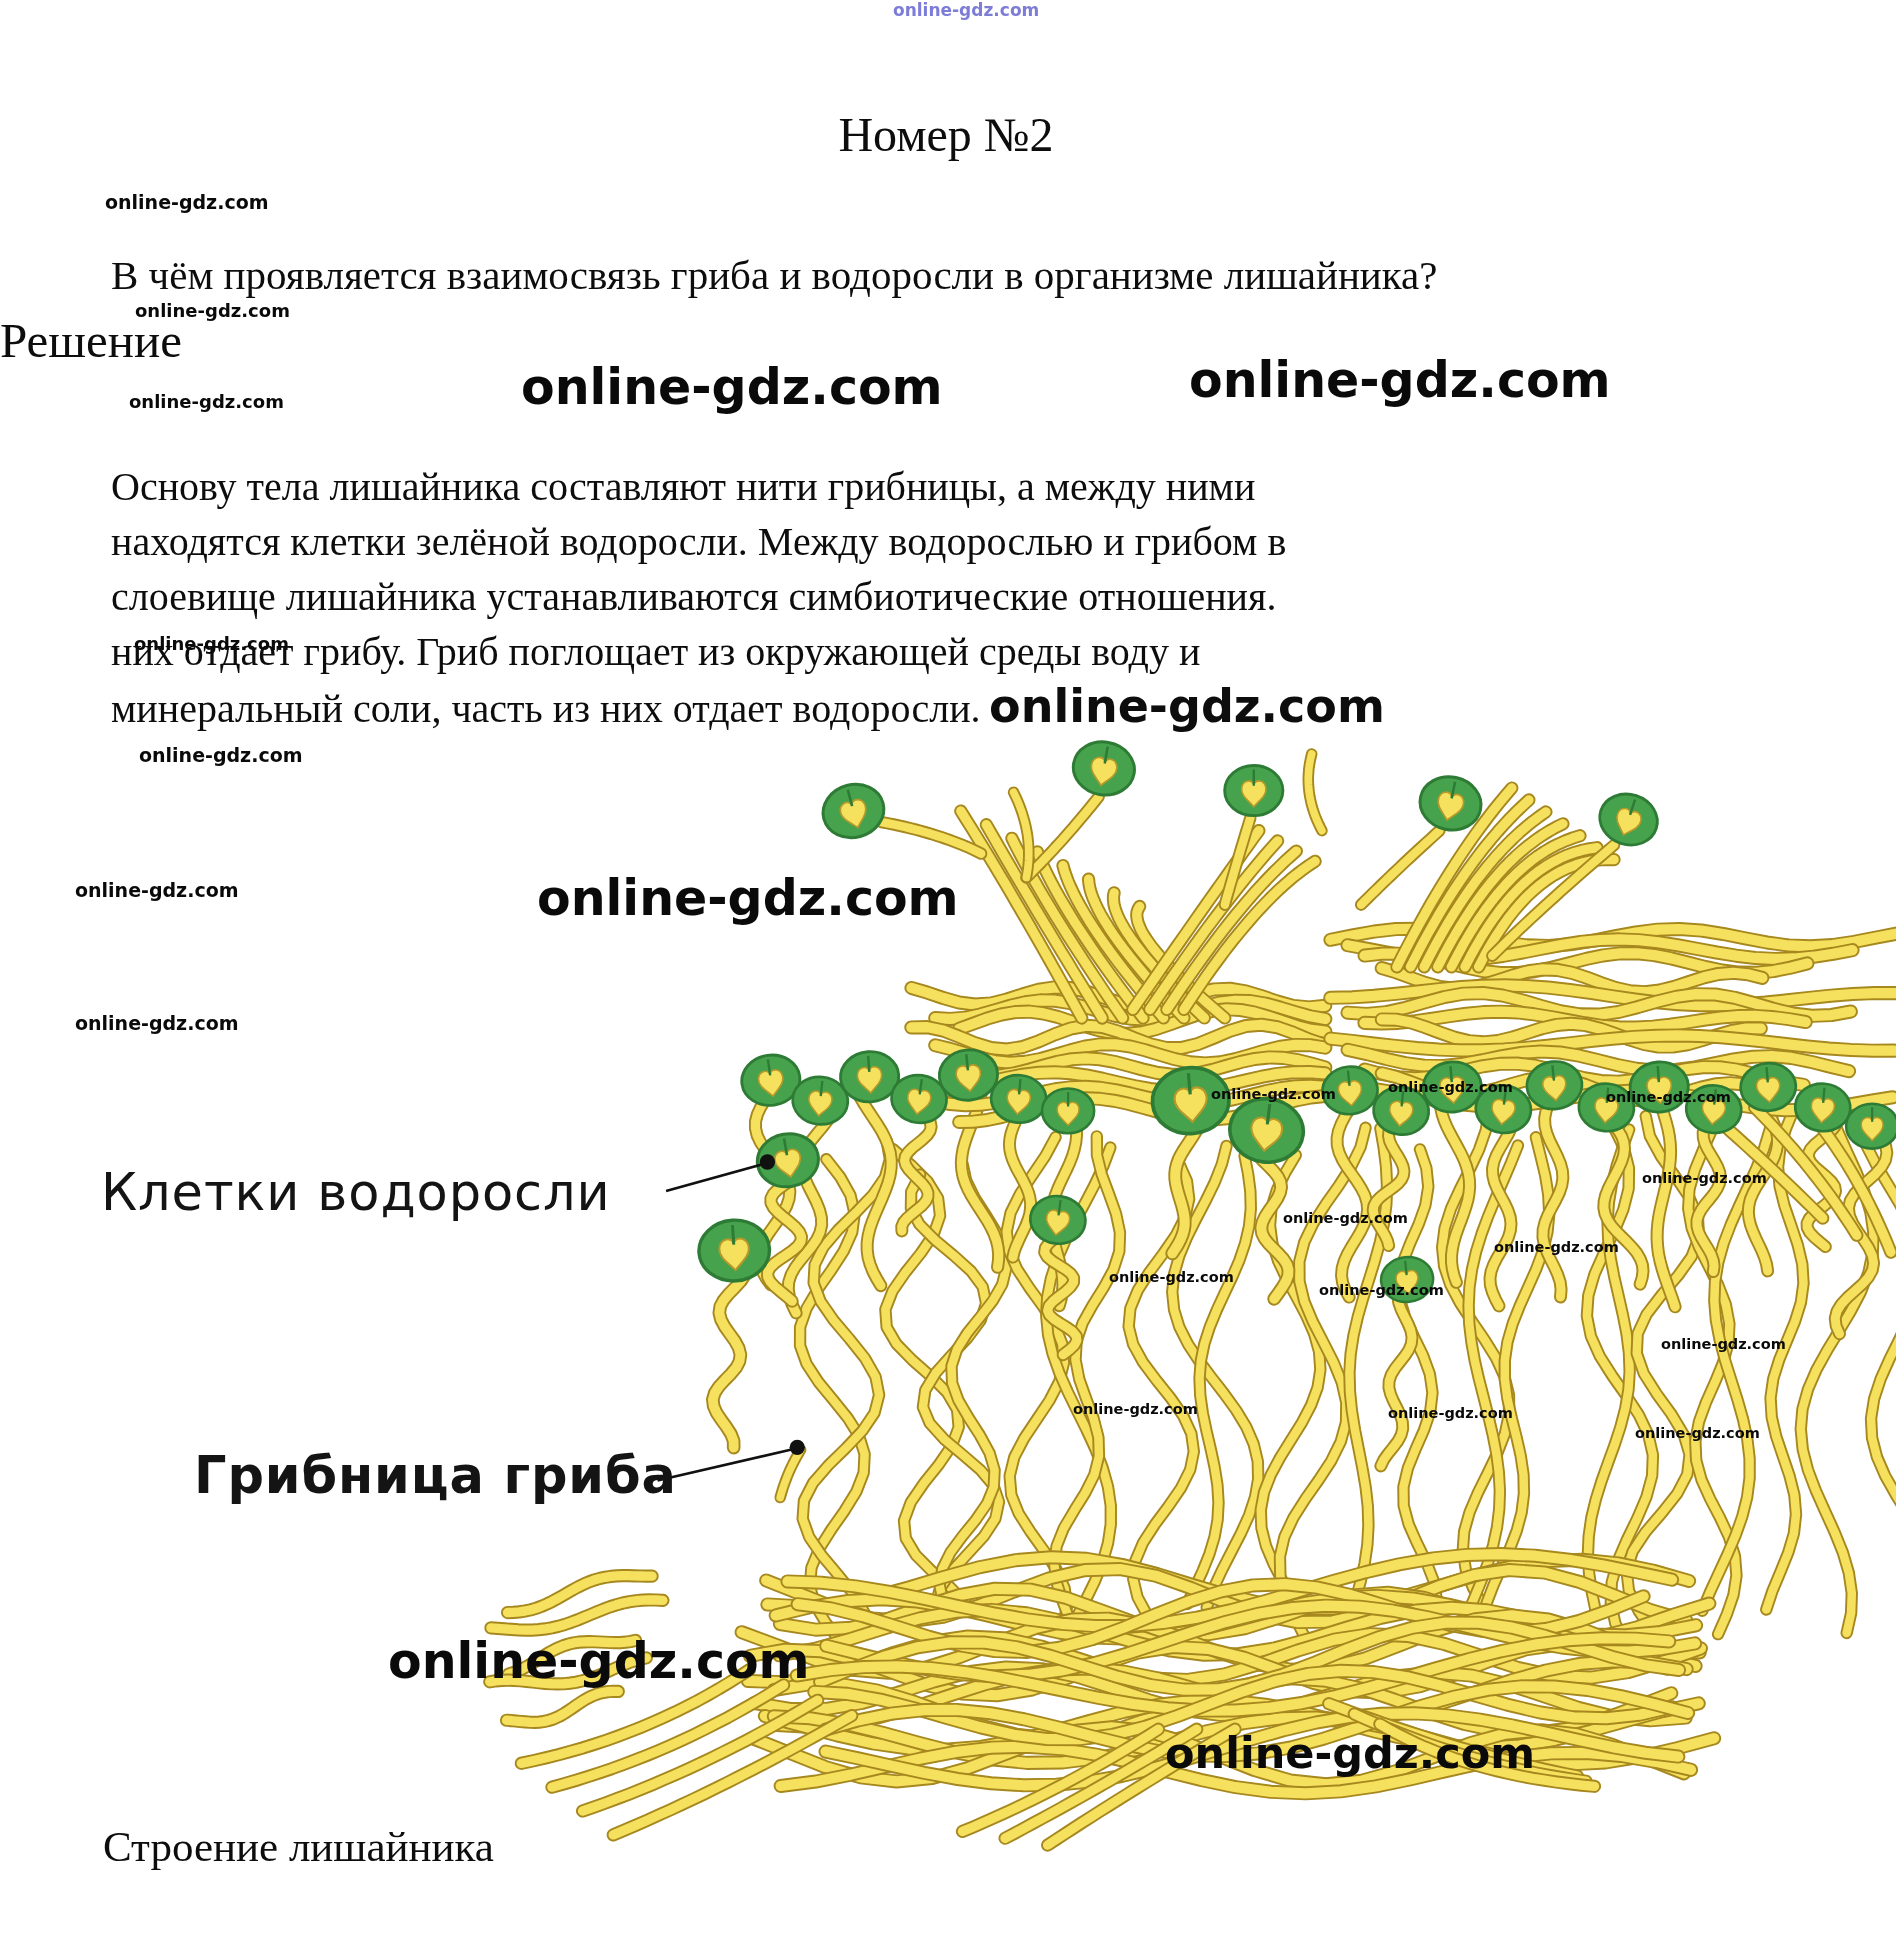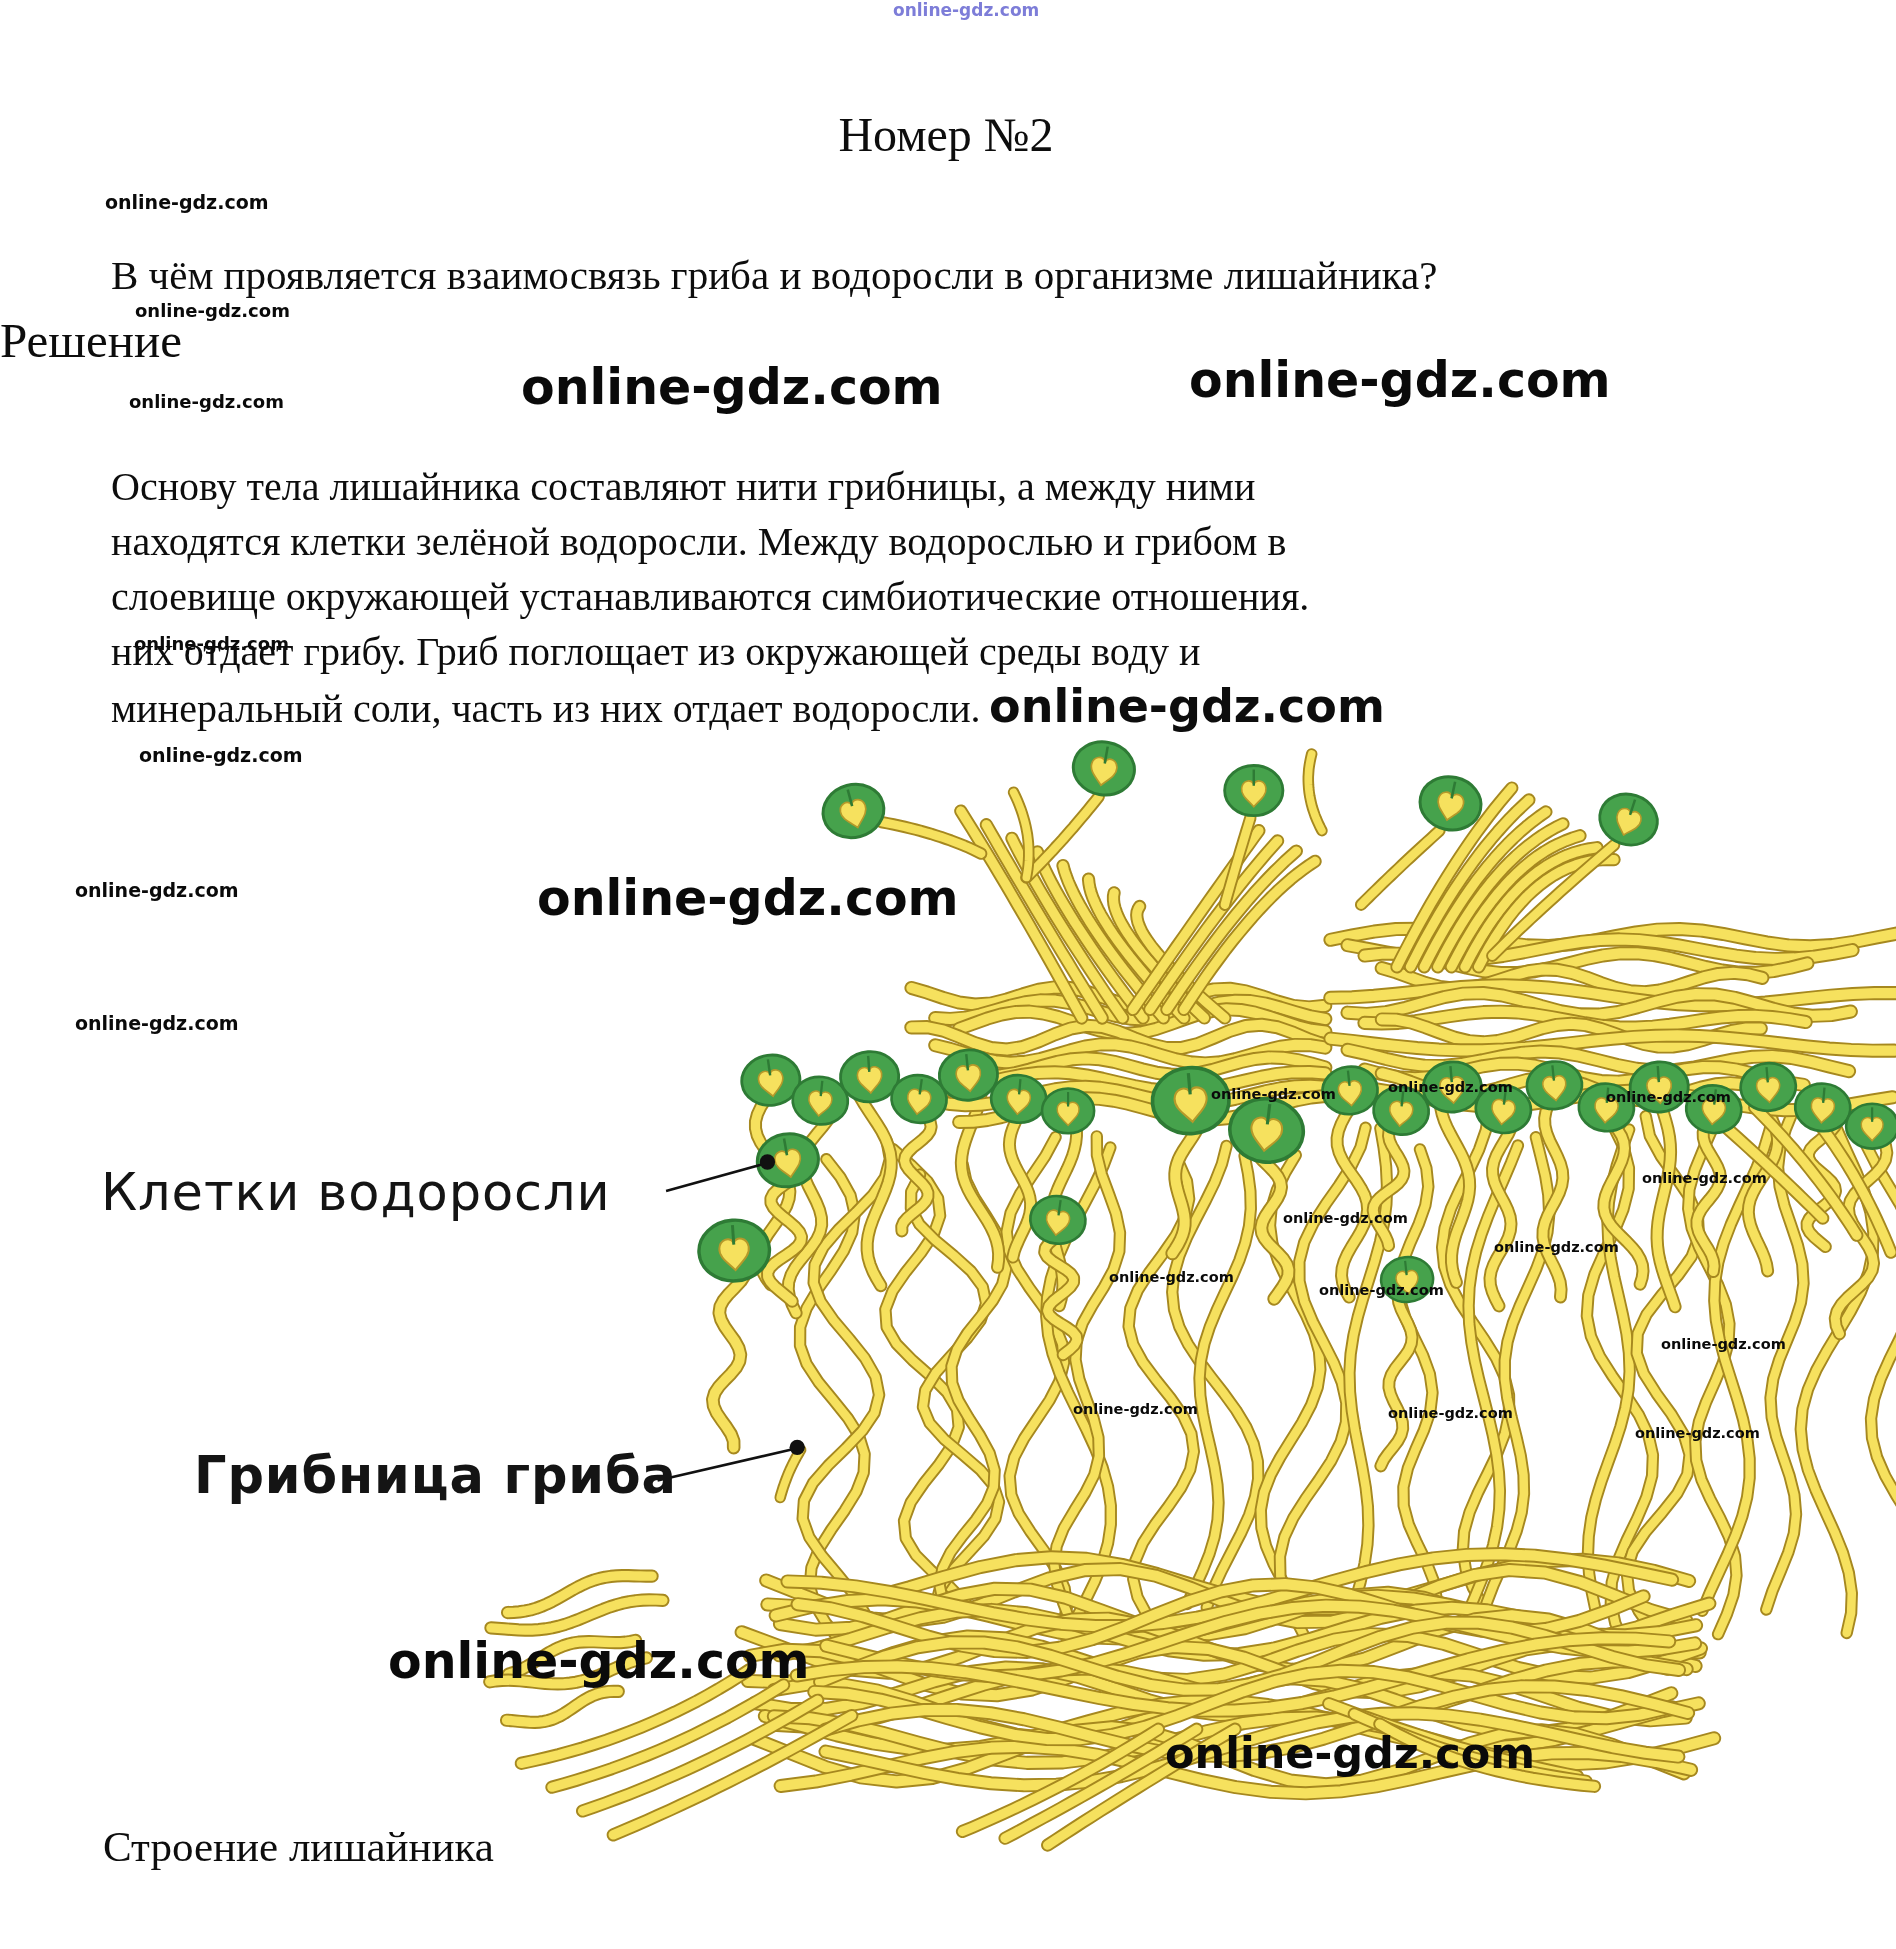--- a/index.html
+++ b/index.html
@@ -476,21 +476,21 @@
 
 <h1 class="abs title" style="margin:0;font-weight:normal">Номер №2</h1>
 
 <div class="abs question">В чём проявляется взаимосвязь гриба и водоросли в организме лишайника?</div>
 
 <h2 class="abs sol-h" style="margin:0;font-weight:normal">Решение</h2>
 
 <div class="abs para">
   <div class="pline">Основу тела лишайника составляют нити грибницы, а между ними</div>
   <div class="pline">находятся клетки зелёной водоросли. Между водорослью и грибом в</div>
-  <div class="pline">слоевище окружающей устанавливаются симбиотические отношения.</div>
+  <div class="pline">слоевище лишайника устанавливаются симбиотические отношения.</div>
   <div class="pline">них отдает грибу. Гриб поглощает из окружающей среды воду и</div>
   <div class="pline"><span>минеральный соли, часть из них отдает водоросли.</span><span class="wm-inline">online-gdz.com</span></div>
 </div>
 
 <div class="fig-label" id="lblA">Клетки водоросли</div>
 <div class="fig-label" id="lblM">Грибница гриба</div>
 
 <div class="abs caption">Строение лишайника</div>
 
 <div id="wms">

